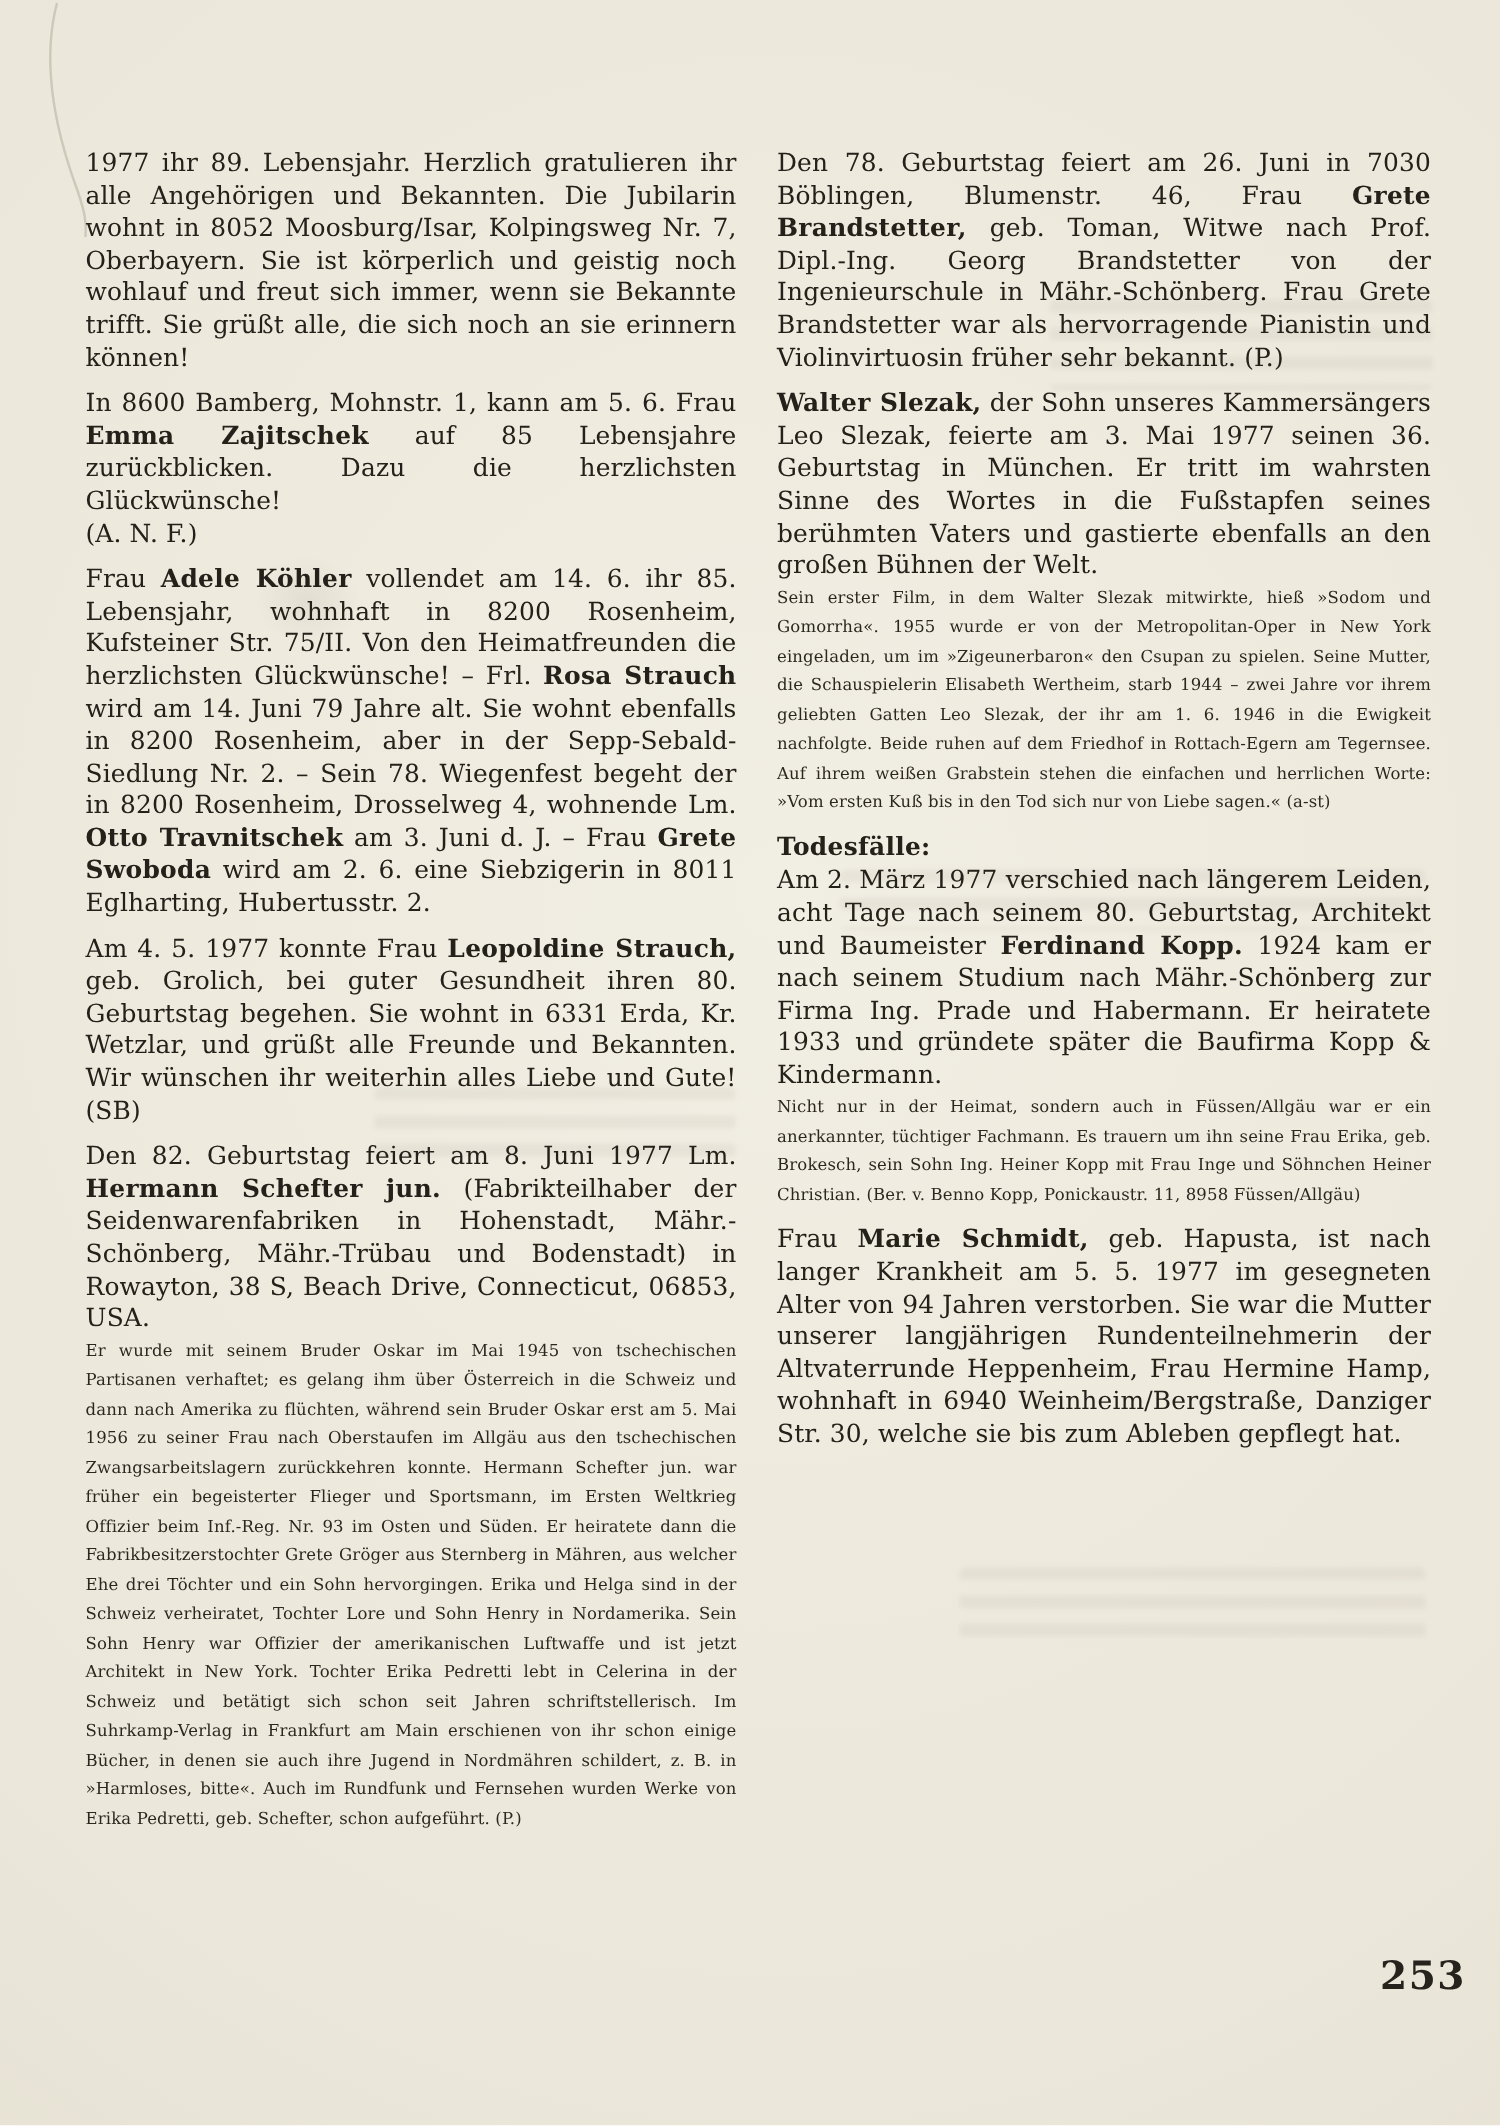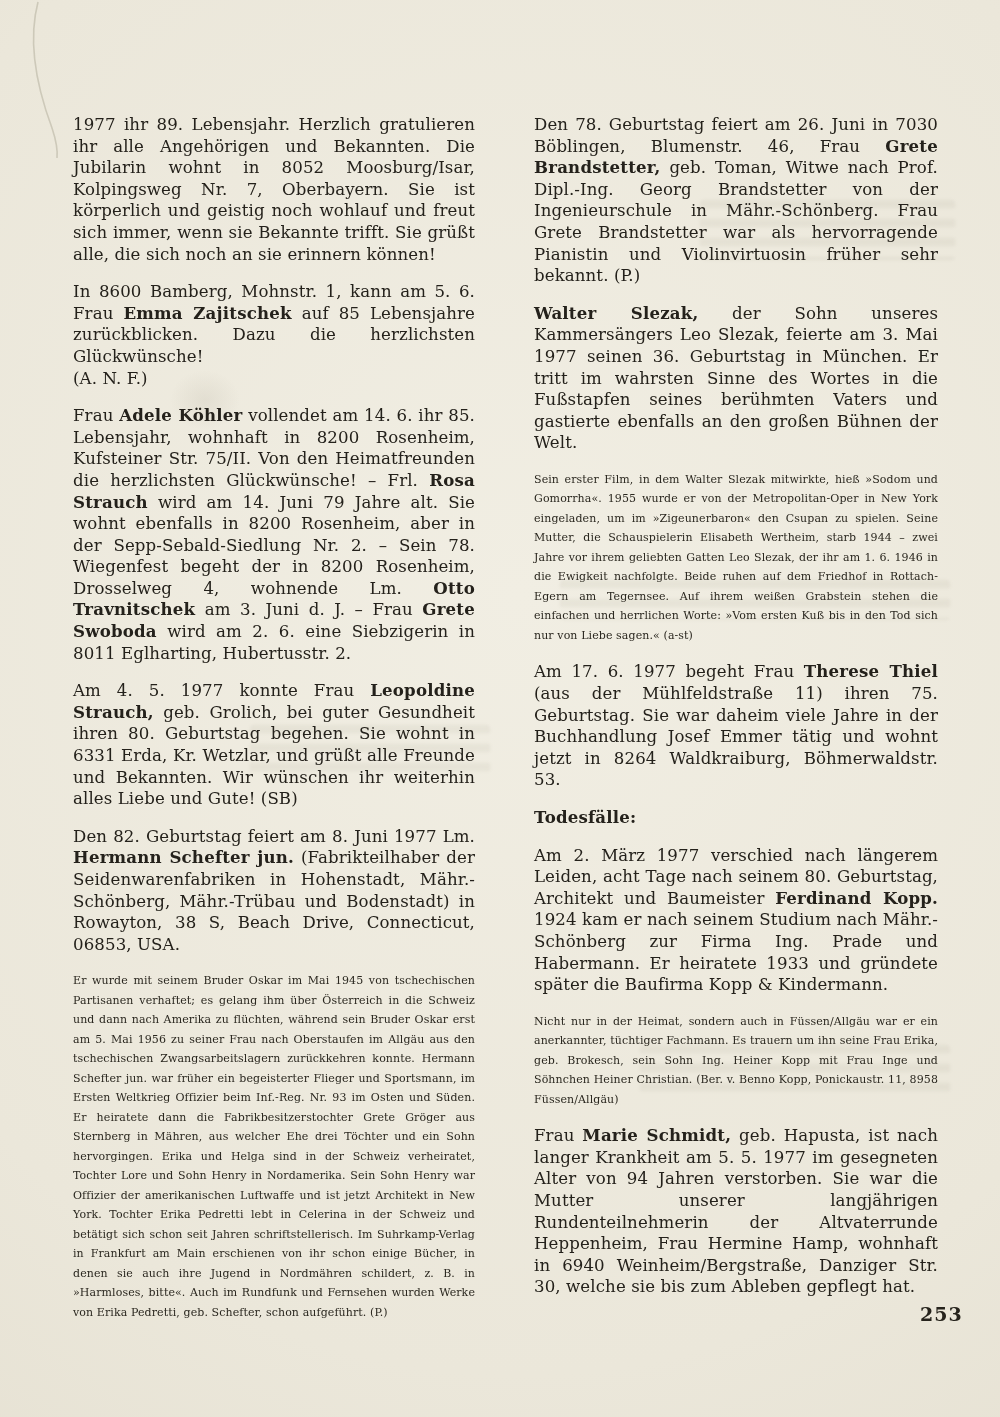--- a/index.html
+++ b/index.html
@@ -15,33 +15,33 @@
   }
   .col{
     position:absolute;top:98px;
     text-align:justify;
   }
   .col-left{left:57px;width:434px;}
   .col-right{left:518px;width:436px;}
   .para{
     font-size:16.6px;line-height:21.6px;
     letter-spacing:0.1px;
-    margin:16px;
+    margin:0;
   }
   .para + .para{margin-top:9px;}
   .para.attach{margin-top:1px;}
   .para.small{
     font-size:11px;line-height:19.5px;color:#2a271f;
   }
   .para b{font-weight:bold;letter-spacing:0.2px;}
   .para .tail{text-align:left;}
   .heading{font-weight:bold;}
   .page-number{
     position:absolute;left:920px;top:1303px;
-    font-size:19px;font-weight:bold;letter-spacing:1px;color:#26231c;
+    font-size:26px;font-weight:bold;letter-spacing:1px;color:#26231c;
   }
   
   .crease{position:absolute;left:0;top:0;pointer-events:none;}
   .ghost{
     position:absolute;pointer-events:none;
     background:repeating-linear-gradient(180deg, rgba(112,106,88,0.07) 0 8px, rgba(0,0,0,0) 8px 19px);
     filter:blur(1.6px);
     border-radius:4px;
   }
   .blotch{
@@ -68,21 +68,20 @@
       <div class="para body"><span>In 8600 Bamberg, Mohnstr. 1, kann am 5. 6. Frau </span><b>Emma Zajitschek</b><span> auf 85 Lebensjahre zurückblicken. Dazu die herzlichsten Glückwünsche!</span><div class="tail">(A. N. F.)</div></div>
       <div class="para body"><span>Frau </span><b>Adele Köhler</b><span> vollendet am 14. 6. ihr 85. Lebensjahr, wohnhaft in 8200 Rosenheim, Kufsteiner Str. 75/II. Von den Heimatfreunden die herzlichsten Glückwünsche! – Frl. </span><b>Rosa Strauch</b><span> wird am 14. Juni 79 Jahre alt. Sie wohnt ebenfalls in 8200 Rosenheim, aber in der Sepp-Sebald-Siedlung Nr. 2. – Sein 78. Wiegenfest begeht der in 8200 Rosenheim, Drosselweg 4, wohnende Lm. </span><b>Otto Travnitschek</b><span> am 3. Juni d. J. – Frau </span><b>Grete Swoboda</b><span> wird am 2. 6. eine Siebzigerin in 8011 Eglharting, Hubertusstr. 2.</span></div>
       <div class="para body"><span>Am 4. 5. 1977 konnte Frau </span><b>Leopoldine Strauch,</b><span> geb. Grolich, bei guter Gesundheit ihren 80. Geburtstag begehen. Sie wohnt in 6331 Erda, Kr. Wetzlar, und grüßt alle Freunde und Bekannten. Wir wünschen ihr weiterhin alles Liebe und Gute! (SB)</span></div>
       <div class="para body"><span>Den 82. Geburtstag feiert am 8. Juni 1977 Lm. </span><b>Hermann Schefter jun.</b><span> (Fabrikteilhaber der Seidenwarenfabriken in Hohenstadt, Mähr.-Schönberg, Mähr.-Trübau und Bodenstadt) in Rowayton, 38 S, Beach Drive, Connecticut, 06853, USA.</span></div>
       <div class="para small attach"><span>Er wurde mit seinem Bruder Oskar im Mai 1945 von tschechischen Partisanen verhaftet; es gelang ihm über Österreich in die Schweiz und dann nach Amerika zu flüchten, während sein Bruder Oskar erst am 5. Mai 1956 zu seiner Frau nach Oberstaufen im Allgäu aus den tschechischen Zwangsarbeitslagern zurückkehren konnte. Hermann Schefter jun. war früher ein begeisterter Flieger und Sportsmann, im Ersten Weltkrieg Offizier beim Inf.-Reg. Nr. 93 im Osten und Süden. Er heiratete dann die Fabrikbesitzerstochter Grete Gröger aus Sternberg in Mähren, aus welcher Ehe drei Töchter und ein Sohn hervorgingen. Erika und Helga sind in der Schweiz verheiratet, Tochter Lore und Sohn Henry in Nordamerika. Sein Sohn Henry war Offizier der amerikanischen Luftwaffe und ist jetzt Architekt in New York. Tochter Erika Pedretti lebt in Celerina in der Schweiz und betätigt sich schon seit Jahren schriftstellerisch. Im Suhrkamp-Verlag in Frankfurt am Main erschienen von ihr schon einige Bücher, in denen sie auch ihre Jugend in Nordmähren schildert, z. B. in »Harmloses, bitte«. Auch im Rundfunk und Fernsehen wurden Werke von Erika Pedretti, geb. Schefter, schon aufgeführt. (P.)</span></div>
     </div>
   <div class="col col-right">
       <div class="para body"><span>Den 78. Geburtstag feiert am 26. Juni in 7030 Böblingen, Blumenstr. 46, Frau </span><b>Grete Brandstetter,</b><span> geb. Toman, Witwe nach Prof. Dipl.-Ing. Georg Brandstetter von der Ingenieurschule in Mähr.-Schönberg. Frau Grete Brandstetter war als hervorragende Pianistin und Violinvirtuosin früher sehr bekannt. (P.)</span></div>
       <div class="para body"><b>Walter Slezak,</b><span> der Sohn unseres Kammersängers Leo Slezak, feierte am 3. Mai 1977 seinen 36. Geburtstag in München. Er tritt im wahrsten Sinne des Wortes in die Fußstapfen seines berühmten Vaters und gastierte ebenfalls an den großen Bühnen der Welt.</span></div>
       <div class="para small attach"><span>Sein erster Film, in dem Walter Slezak mitwirkte, hieß »Sodom und Gomorrha«. 1955 wurde er von der Metropolitan-Oper in New York eingeladen, um im »Zigeunerbaron« den Csupan zu spielen. Seine Mutter, die Schauspielerin Elisabeth Wertheim, starb 1944 – zwei Jahre vor ihrem geliebten Gatten Leo Slezak, der ihr am 1. 6. 1946 in die Ewigkeit nachfolgte. Beide ruhen auf dem Friedhof in Rottach-Egern am Tegernsee. Auf ihrem weißen Grabstein stehen die einfachen und herrlichen Worte: »Vom ersten Kuß bis in den Tod sich nur von Liebe sagen.« (a-st)</span></div>
-      <div class="para body"><span>Am 17. 6. 1977 begeht Frau </span><b>Therese Thiel</b><span> (aus der Mühlfeldstraße 11) ihren 75. Geburtstag. Sie war daheim viele Jahre in der Buchhandlung Josef Emmer tätig und wohnt jetzt in 8264 Waldkraiburg, Böhmerwaldstr. 53.</span></div>
       <div class="para body heading"><b>Todesfälle:</b></div>
       <div class="para body attach"><span>Am 2. März 1977 verschied nach längerem Leiden, acht Tage nach seinem 80. Geburtstag, Architekt und Baumeister </span><b>Ferdinand Kopp.</b><span> 1924 kam er nach seinem Studium nach Mähr.-Schönberg zur Firma Ing. Prade und Habermann. Er heiratete 1933 und gründete später die Baufirma Kopp &amp; Kindermann.</span></div>
       <div class="para small attach"><span>Nicht nur in der Heimat, sondern auch in Füssen/Allgäu war er ein anerkannter, tüchtiger Fachmann. Es trauern um ihn seine Frau Erika, geb. Brokesch, sein Sohn Ing. Heiner Kopp mit Frau Inge und Söhnchen Heiner Christian. (Ber. v. Benno Kopp, Ponickaustr. 11, 8958 Füssen/Allgäu)</span></div>
       <div class="para body"><span>Frau </span><b>Marie Schmidt,</b><span> geb. Hapusta, ist nach langer Krankheit am 5. 5. 1977 im gesegneten Alter von 94 Jahren verstorben. Sie war die Mutter unserer langjährigen Rundenteilnehmerin der Altvaterrunde Heppenheim, Frau Hermine Hamp, wohnhaft in 6940 Weinheim/Bergstraße, Danziger Str. 30, welche sie bis zum Ableben gepflegt hat.</span></div>
     </div>
 
   <div class="page-number">253</div>
 </div>
 
 </body></html>

